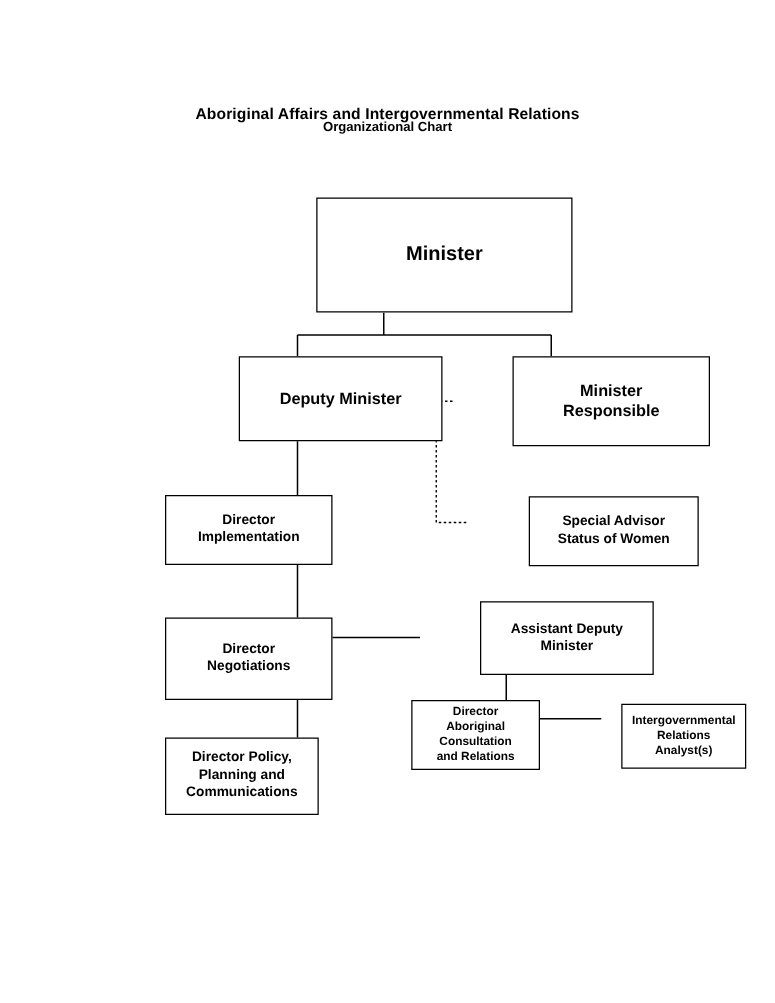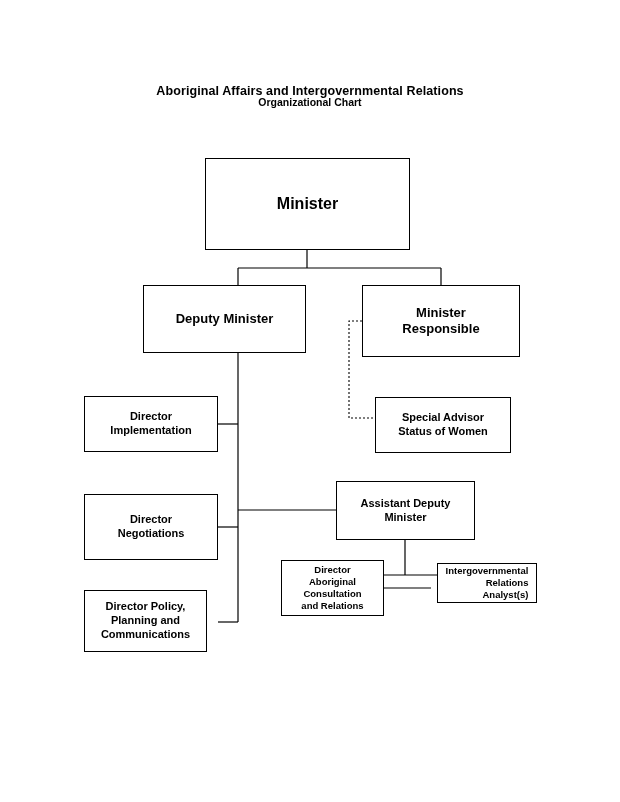--- a/index.html
+++ b/index.html
@@ -60,20 +60,21 @@
     box-sizing: border-box;
     background: #ffffff;
     border: 1.5px solid #000000;
     display: flex;
     align-items: center;
     justify-content: center;
     text-align: center;
     font-weight: bold;
     line-height: 1.25;
     padding: 2px 4px;
+    margin-left: 48px;
   }
   
   .node::after {
     content: "";
     position: absolute;
     left: 5px;
     top: 5px;
     width: 100%;
     height: 100%;
     background: #b3b3b3;
@@ -162,19 +163,19 @@
 Minister</span>
   </div>
 
   <div class="node size-sm" style="left:281px; top:560px; width:103px; height:56px;">
     <span>Director
 Aboriginal
 Consultation
 and Relations</span>
   </div>
 
-  <div class="node size-sm" style="left:437px; top:563px; width:100px; height:40px;text-align:right;">
+  <div class="node size-sm" style="left:449px; top:563px; width:100px; height:52px;">
     <span>Intergovernmental
 Relations
 Analyst(s)</span>
   </div>
 
 </div>
 
 </body></html>

